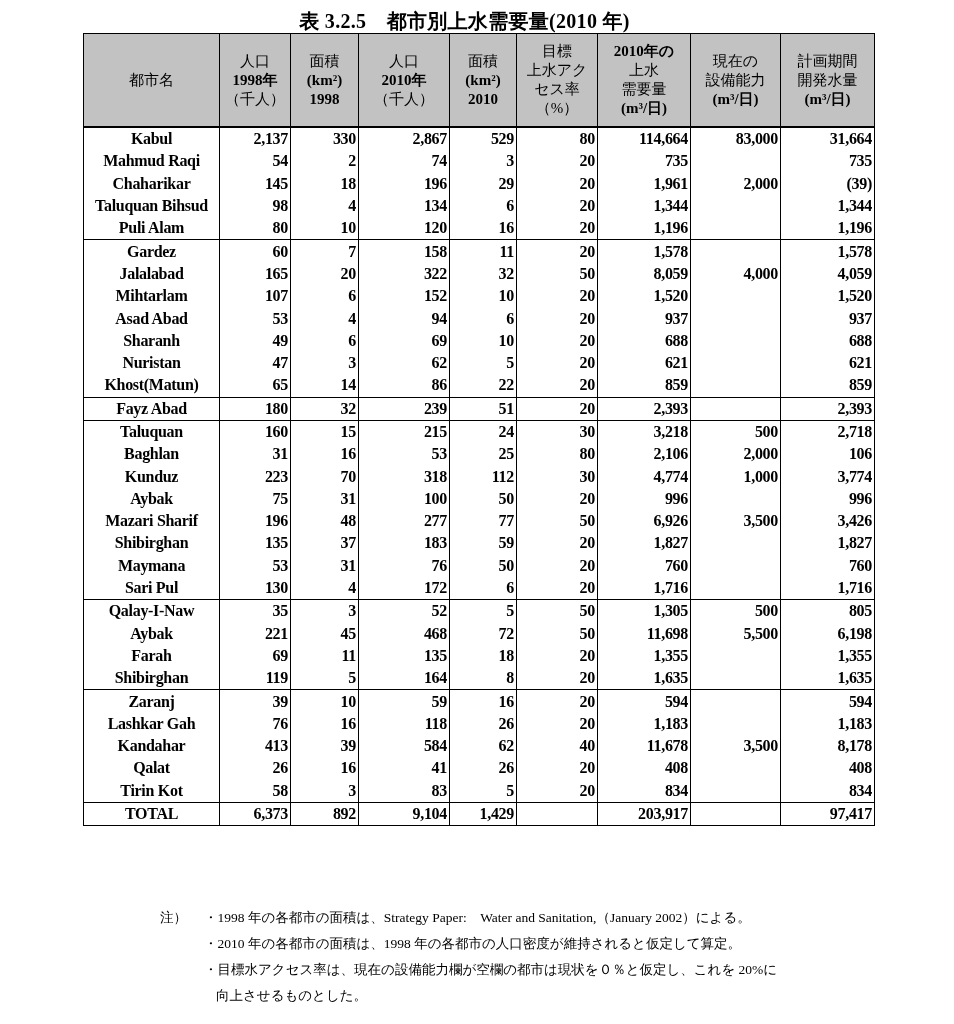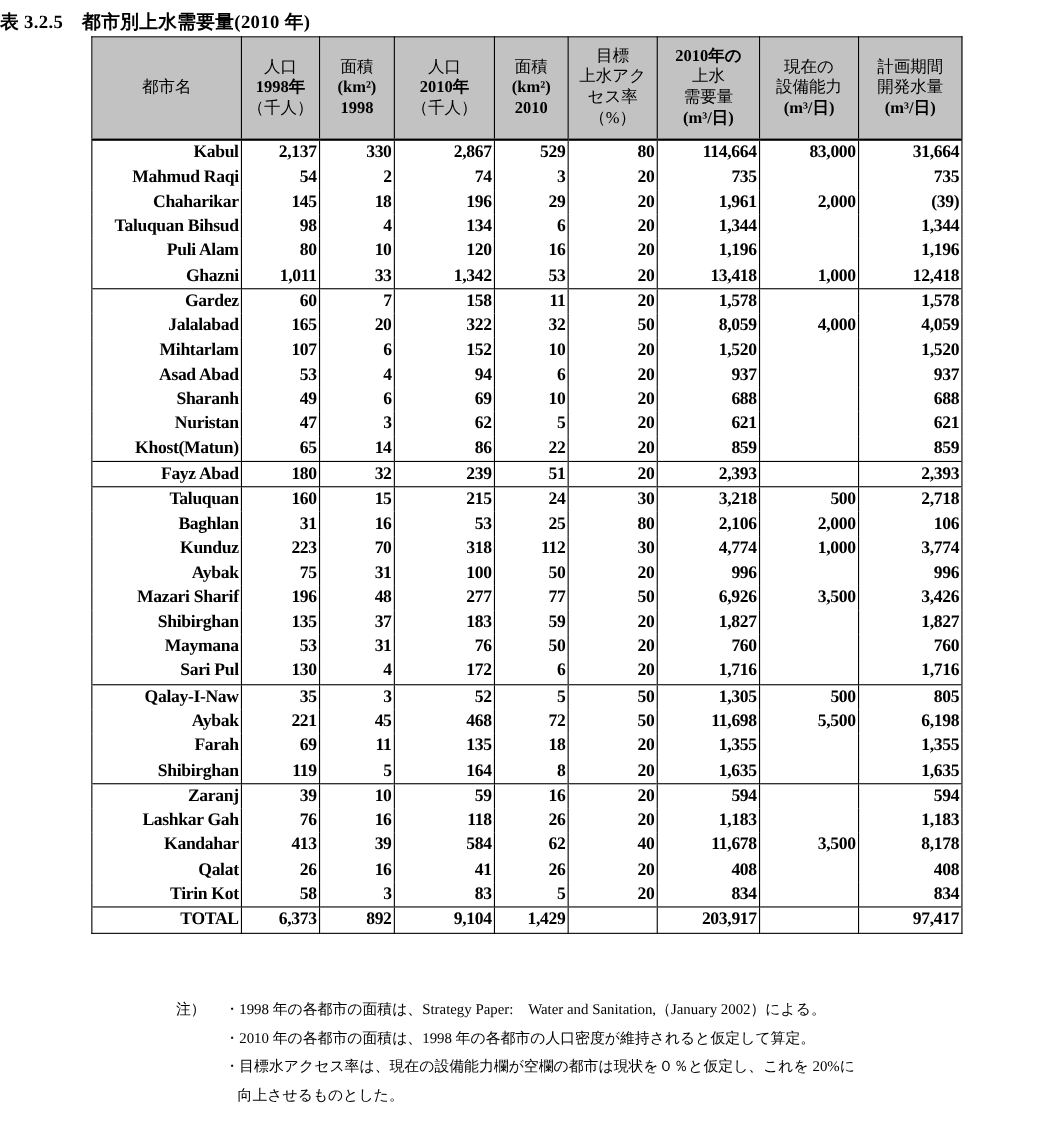--- a/index.html
+++ b/index.html
@@ -1,29 +1,29 @@
 <!DOCTYPE html>
 <html><head>
 <meta charset="utf-8">
 <style>
   html, body { margin:0; padding:0; background:#ffffff; }
   body { width:954px; height:1024px; position:relative; overflow:hidden;
          font-family:"Liberation Serif","DejaVu Serif",serif; color:#000; }
-  .title { position:absolute; top:8px; left:0; width:929px; text-align:left;
-           font-size:17px; font-weight:bold; letter-spacing:0.3px; }
+  .title { position:absolute; top:8px; left:0; width:929px; text-align:center;
+           font-size:20px; font-weight:bold; letter-spacing:0.3px; }
   table.data { position:absolute; left:83px; top:33px; border-collapse:collapse;
                table-layout:fixed; width:791px; }
   table.data th { background:#c2c2c2; font-weight:normal; font-size:15px; line-height:19px;
                   border:1px solid #000; border-bottom:2px solid #000; height:92px; padding:0 2px;
                   text-align:center; vertical-align:middle; }
   table.data th .b { font-weight:bold; }
   table.data td { font-size:16px; font-weight:bold; height:22.3px; line-height:22px;
                   padding:0 2px; border-left:1px solid #000; border-right:1px solid #000;
                   text-align:right; white-space:nowrap; letter-spacing:-0.3px; }
-  table.data td.name { text-align:right; padding-left:2px; }
+  table.data td.name { text-align:center; padding-left:2px; }
   table.data tr.grp-start td { border-top:1.5px solid #000; }
   table.data tr.total td { border-top:1.5px solid #000; border-bottom:1.5px solid #000; }
   .notes { position:absolute; left:160px; top:905px; font-size:13.5px; line-height:26px; }
   .notes .lbl { position:absolute; left:0; top:0; }
   .notes .item { padding-left:44px; white-space:nowrap; }
   .notes .cont { padding-left:56px; }
 </style>
 </head>
 <body>
 
@@ -139,31 +139,20 @@
         <td class="name">Puli Alam</td>
         <td>80</td>
         <td>10</td>
         <td>120</td>
         <td>16</td>
         <td>20</td>
         <td>1,196</td>
         <td></td>
         <td>1,196</td>
       </tr>
-      <tr>
-        <td class="name">Ghazni</td>
-        <td>1,011</td>
-        <td>33</td>
-        <td>1,342</td>
-        <td>53</td>
-        <td>20</td>
-        <td>13,418</td>
-        <td>1,000</td>
-        <td>12,418</td>
-      </tr>
       <tr class="grp-start">
         <td class="name">Gardez</td>
         <td>60</td>
         <td>7</td>
         <td>158</td>
         <td>11</td>
         <td>20</td>
         <td>1,578</td>
         <td></td>
         <td>1,578</td>

